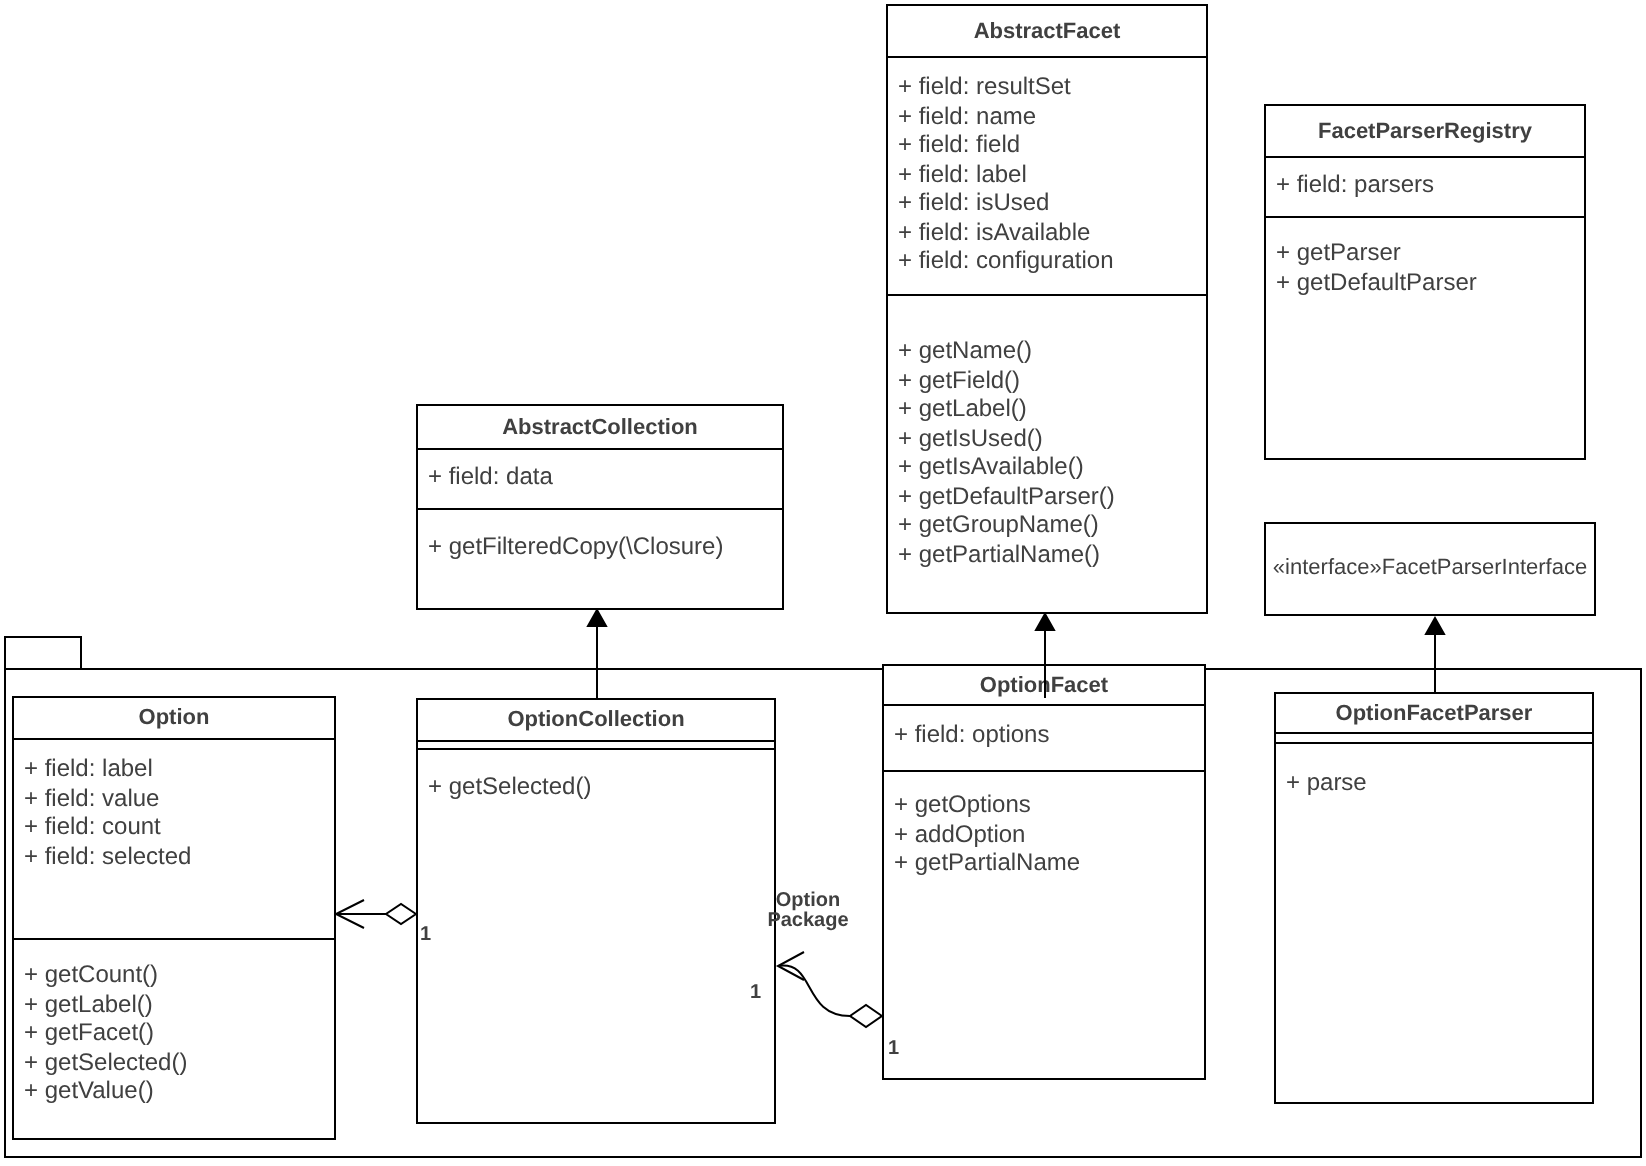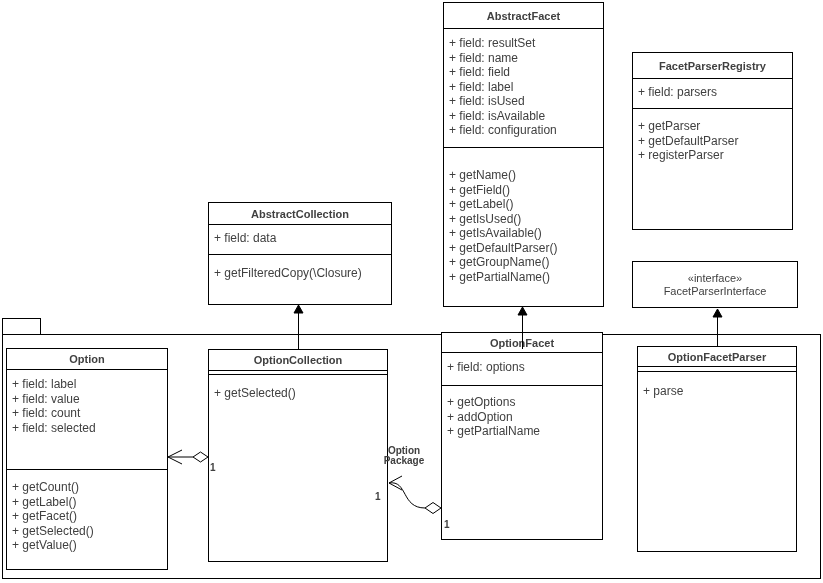--- a/index.html
+++ b/index.html
@@ -15,21 +15,21 @@
     font-weight:bold;font-size:11px;text-align:center;
     display:flex;align-items:center;justify-content:center;flex:0 0 auto;
   }
   .uml-section{border-top:1px solid #000;box-sizing:border-box;flex:0 0 auto;overflow:hidden;}
   .uml-section.grow{flex:1 1 auto;}
   .uml-section .line{
     font-size:12px;line-height:14.5px;padding-left:5px;white-space:pre;
   }
   .iface-box{
     position:absolute;background:#fff;border:1px solid #000;box-sizing:border-box;
-    display:flex;flex-direction:column;align-items:center;justify-content:center;
+    display:flex;flex-direction:row;align-items:center;justify-content:center;
     font-size:11px;line-height:13px;text-align:center;
   }
   .pkg-tab{
     position:absolute;border:1px solid #000;border-bottom:none;background:#fff;box-sizing:border-box;
   }
   .pkg-body{
     position:absolute;border:1px solid #000;background:transparent;box-sizing:border-box;
   }
   .edge-label{
     position:absolute;font-weight:bold;font-size:10px;line-height:9.5px;text-align:center;
@@ -71,21 +71,20 @@
   </div>
 
   <div class="uml-class" style="left:632px;top:52px;width:161px;height:178px;">
     <div class="uml-title" style="height:25px;">FacetParserRegistry</div>
     <div class="uml-section" style="height:30px;padding-top:6px;">
         <div class="line">+ field: parsers</div>
       </div>
     <div class="uml-section grow" style="padding-top:10px;">
         <div class="line">+ getParser</div>
         <div class="line">+ getDefaultParser</div>
-        <div class="line">+ registerParser</div>
       </div>
   </div>
 
   <div class="uml-class" style="left:208px;top:202px;width:184px;height:103px;">
     <div class="uml-title" style="height:21px;">AbstractCollection</div>
     <div class="uml-section" style="height:30px;padding-top:6px;">
         <div class="line">+ field: data</div>
       </div>
     <div class="uml-section grow" style="padding-top:11px;">
         <div class="line">+ getFilteredCopy(\Closure)</div>

